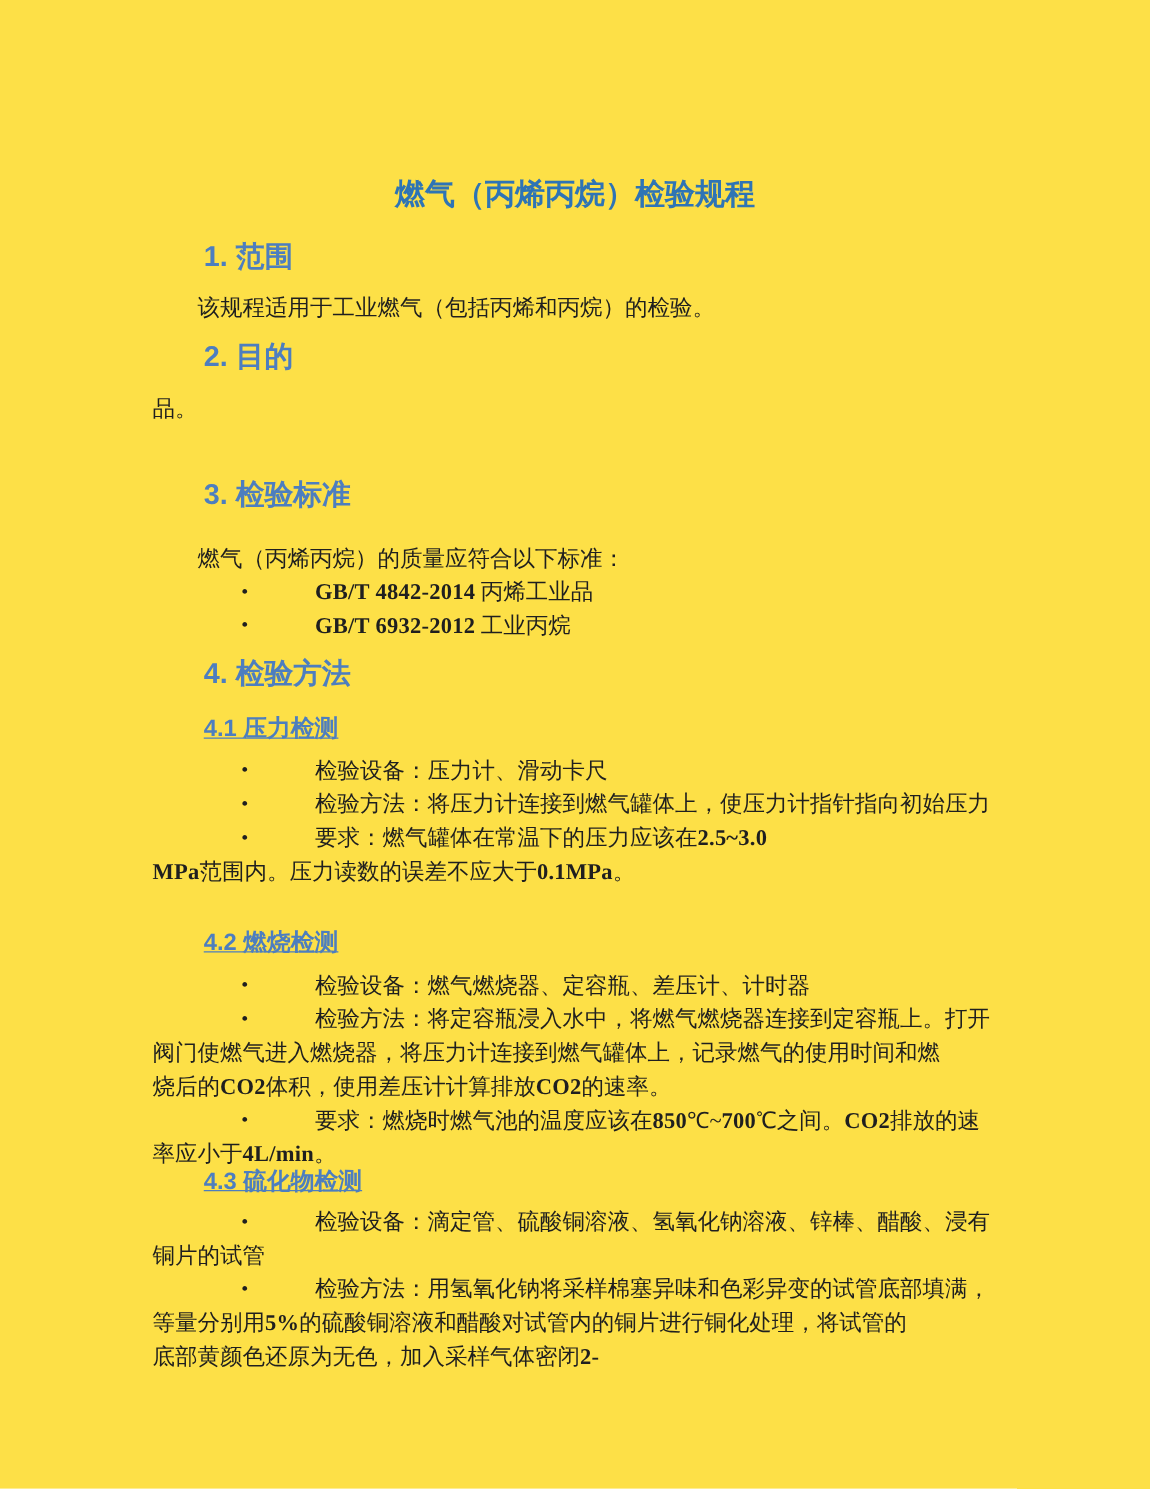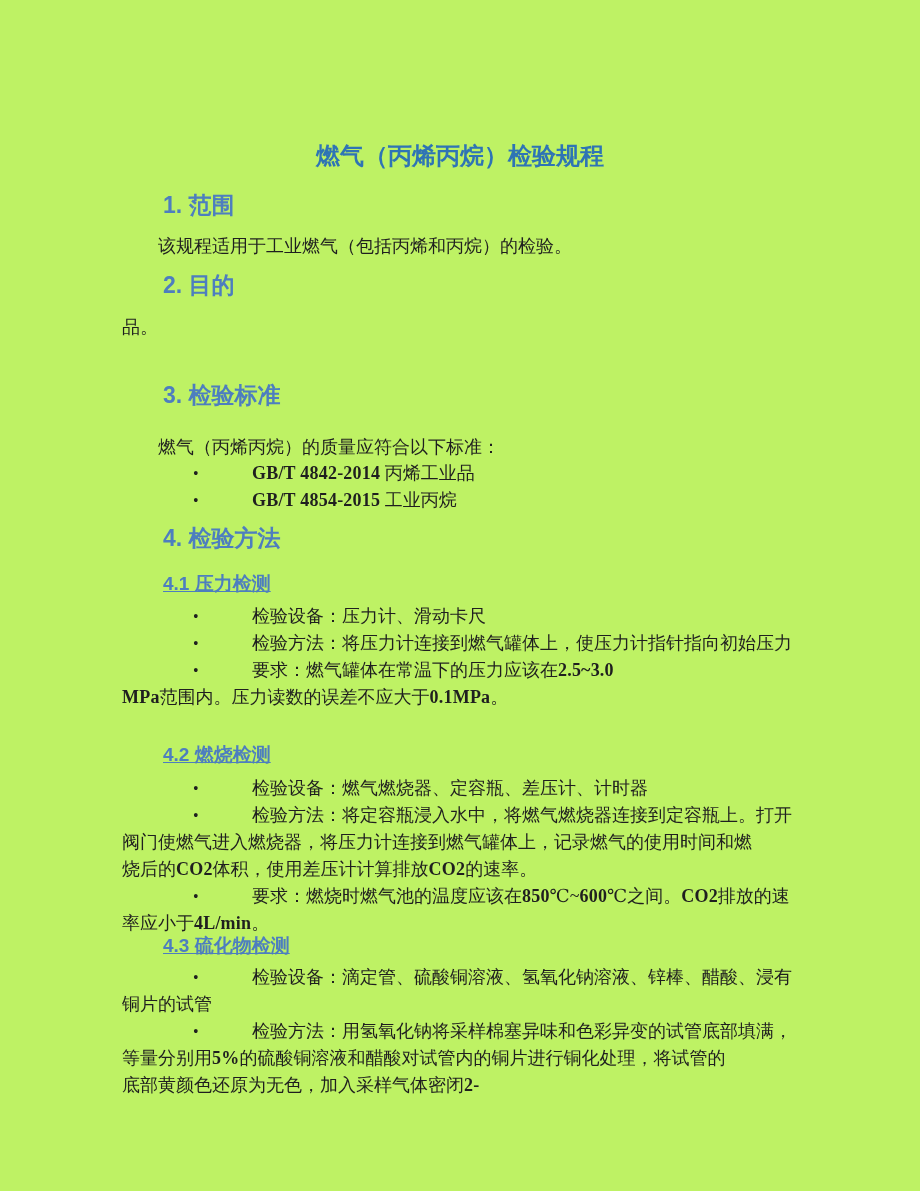--- a/index.html
+++ b/index.html
@@ -45,20 +45,21 @@
     font-weight: bold;
     font-size: 19px;
     line-height: 26px;
     text-decoration: underline;
   }
   .line {
     font-size: 18px;
     line-height: 27px;
     height: 27px;
     white-space: nowrap;
+    font-family: Liberation Serif, serif;
   }
   
   .line.p-first {
     padding-left: 36px;
   }
   
   .line.bullet-first {
     position: relative;
     padding-left: 130px;
   }
@@ -71,40 +72,40 @@
   }
   
   .latin {
     font-weight: bold;
     letter-spacing: 0.2px;
   }
 </style>
 </head>
 <body>
 
-<div id="doc-root" class="page" style="background: #bef264; color: rgb(31, 31, 31);">
+<div id="doc-root" class="page" style="background: #fde047; color: rgb(31, 31, 31);">
     <div class="block title" style="top: 139px; color: rgb(46, 116, 181);">燃气（丙烯丙烷）检验规程</div>
     <div class="block h1" style="top: 191px; color: rgb(77, 126, 191);">1. 范围</div>
     <div class="block p" style="top: 233px;">
       <div class="line p-first">该规程适用于工业燃气（包括丙烯和丙烷）的检验。</div>
     </div>
     <div class="block h1" style="top: 271px; color: rgb(77, 126, 191);">2. 目的</div>
     <div class="block p" style="top: 314px;">
       <div class="line">品。</div>
     </div>
     <div class="block h1" style="top: 381px; color: rgb(77, 126, 191);">3. 检验标准</div>
     <div class="block p" style="top: 434px;">
       <div class="line p-first">燃气（丙烯丙烷）的质量应符合以下标准：</div>
     </div>
     <div class="block bullets" style="top: 460px;">
       <div>
         <div class="line bullet-first"><span class="dot">•</span><span class="latin">GB/T</span> <span class="latin">4842-2014</span> 丙烯工业品</div>
       </div>
       <div>
-        <div class="line bullet-first"><span class="dot">•</span><span class="latin">GB/T</span> <span class="latin">4854-2015</span> 工业丙烷</div>
+        <div class="line bullet-first"><span class="dot">•</span><span class="latin">GB/T</span> <span class="latin">6932-2012</span> 工业丙烷</div>
       </div>
     </div>
     <div class="block h1" style="top: 524px; color: rgb(77, 126, 191);">4. 检验方法</div>
     <div class="block h2" style="top: 571px; color: rgb(77, 126, 191);">4.1 压力检测</div>
     <div class="block bullets" style="top: 603px;">
       <div>
         <div class="line bullet-first"><span class="dot">•</span>检验设备：压力计、滑动卡尺</div>
       </div>
       <div>
         <div class="line bullet-first"><span class="dot">•</span>检验方法：将压力计连接到燃气罐体上，使压力计指针指向初始压力</div>
@@ -118,21 +119,21 @@
     <div class="block bullets" style="top: 775px;">
       <div>
         <div class="line bullet-first"><span class="dot">•</span>检验设备：燃气燃烧器、定容瓶、差压计、计时器</div>
       </div>
       <div>
         <div class="line bullet-first"><span class="dot">•</span>检验方法：将定容瓶浸入水中，将燃气燃烧器连接到定容瓶上。打开</div>
         <div class="line">阀门使燃气进入燃烧器，将压力计连接到燃气罐体上，记录燃气的使用时间和燃</div>
         <div class="line">烧后的<span class="latin">CO2</span>体积，使用差压计计算排放<span class="latin">CO2</span>的速率。</div>
       </div>
       <div>
-        <div class="line bullet-first"><span class="dot">•</span>要求：燃烧时燃气池的温度应该在<span class="latin">850</span>℃~<span class="latin">600</span>℃之间。<span class="latin">CO2</span>排放的速</div>
+        <div class="line bullet-first"><span class="dot">•</span>要求：燃烧时燃气池的温度应该在<span class="latin">850</span>℃~<span class="latin">700</span>℃之间。<span class="latin">CO2</span>排放的速</div>
         <div class="line">率应小于<span class="latin">4L/min</span>。</div>
       </div>
     </div>
     <div class="block h2" style="top: 933px; color: rgb(77, 126, 191);">4.3 硫化物检测</div>
     <div class="block bullets" style="top: 964px;">
       <div>
         <div class="line bullet-first"><span class="dot">•</span>检验设备：滴定管、硫酸铜溶液、氢氧化钠溶液、锌棒、醋酸、浸有</div>
         <div class="line">铜片的试管</div>
       </div>
       <div>

